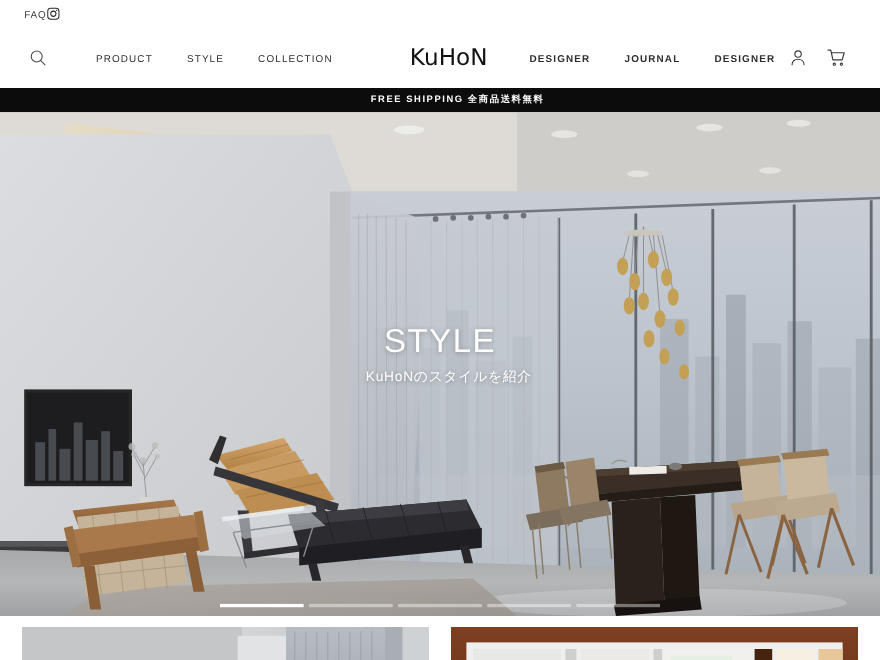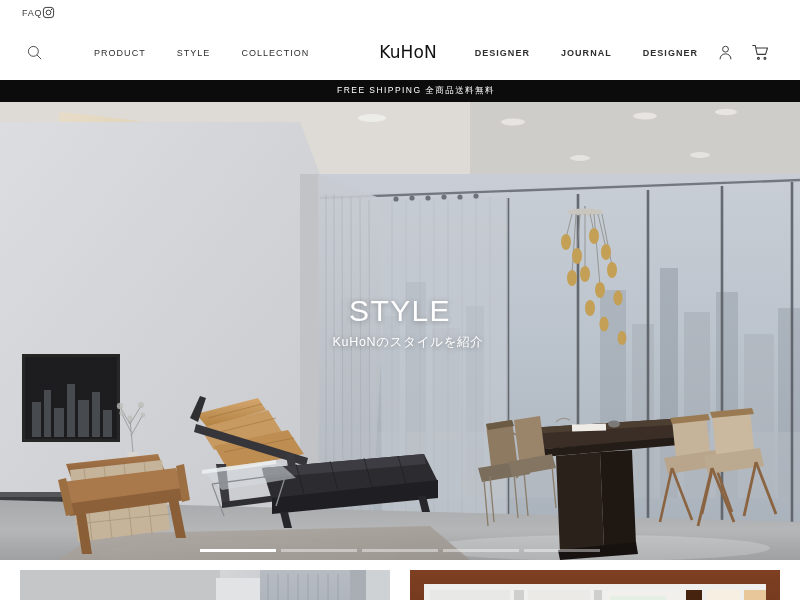--- a/index.html
+++ b/index.html
@@ -64,21 +64,21 @@
   .nav-group.right { margin-left: 38px; font-weight: bold; }
   .nav-link {
     font-size: 9px;
     letter-spacing: 0.115em;
     color: #2e2e2e;
     text-decoration:none;
     white-space: nowrap;
     font-family: "Liberation Sans", sans-serif;
   }
   .brand-logo {
-    font-size: 17px;
+    font-size: 21px;
     letter-spacing: 0.005em;
     color: #111111;
     font-weight: 400;
     text-decoration: none;
     font-family: "DejaVu Sans", sans-serif;
     line-height: 1;
     white-space: nowrap;
     margin-left: 32px;
   }
 
@@ -102,21 +102,21 @@
     height: 22px;
     background: #0c0c0c;
     color: #ffffff;
     display:flex;
     align-items:center;
     justify-content:center;
   }
   .announcement-text {
     font-size: 8.5px;
     letter-spacing: 0.17em;
-    font-weight: 400;
+    font-weight: 700;
     font-family: "Liberation Sans", sans-serif;
     white-space: nowrap;
     padding-left: 32px;
   }
 
   
   .hero {
     position: relative;
     width: 800px;
     height: 458px;

